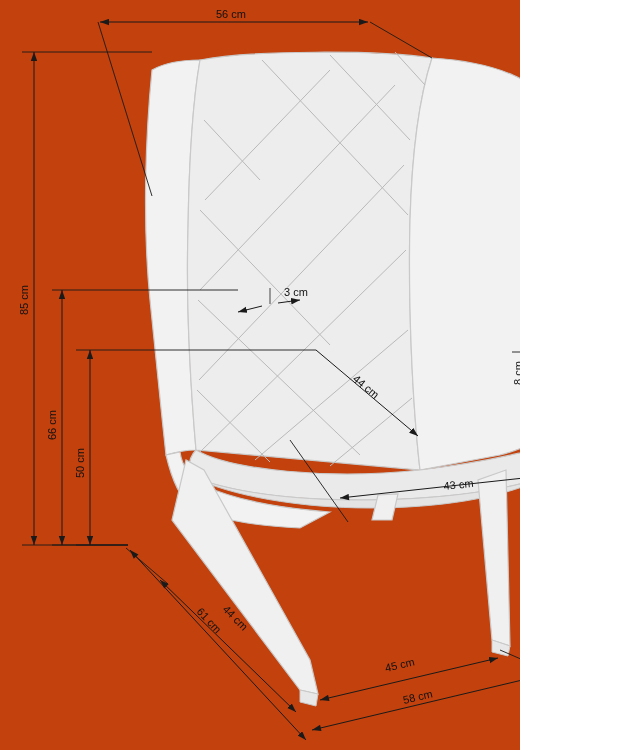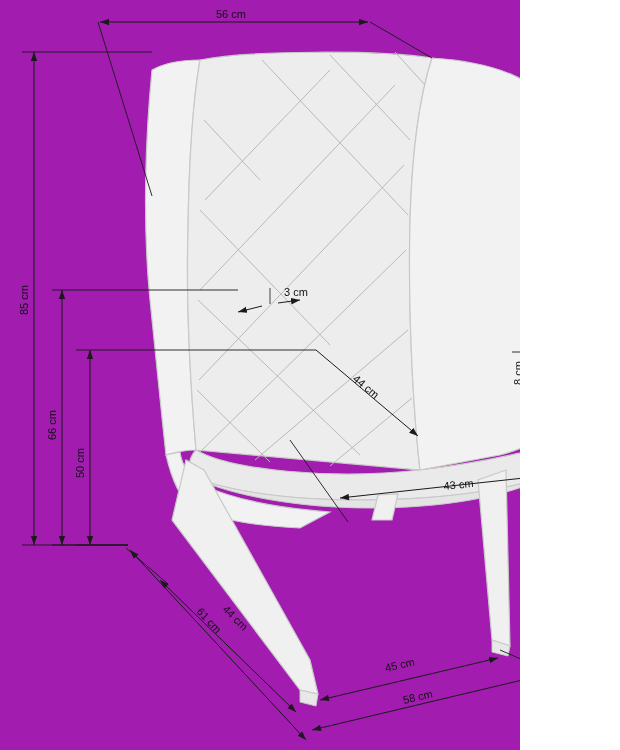--- a/index.html
+++ b/index.html
@@ -7,21 +7,21 @@
     padding: 0;
     background: #ffffff;
   }
   body {
     font-family: "Liberation Sans", sans-serif;
   }
   #stage {
     position: relative;
     width: 520px;
     height: 750px;
-    background: #a21caf;
+    background: #c2410c;
     overflow: hidden;
   }
   #stage svg {
     position: absolute;
     left: 0;
     top: 0;
   }
   .dim-label {
     font-family: "Liberation Sans", sans-serif;
     font-size: 11px;

